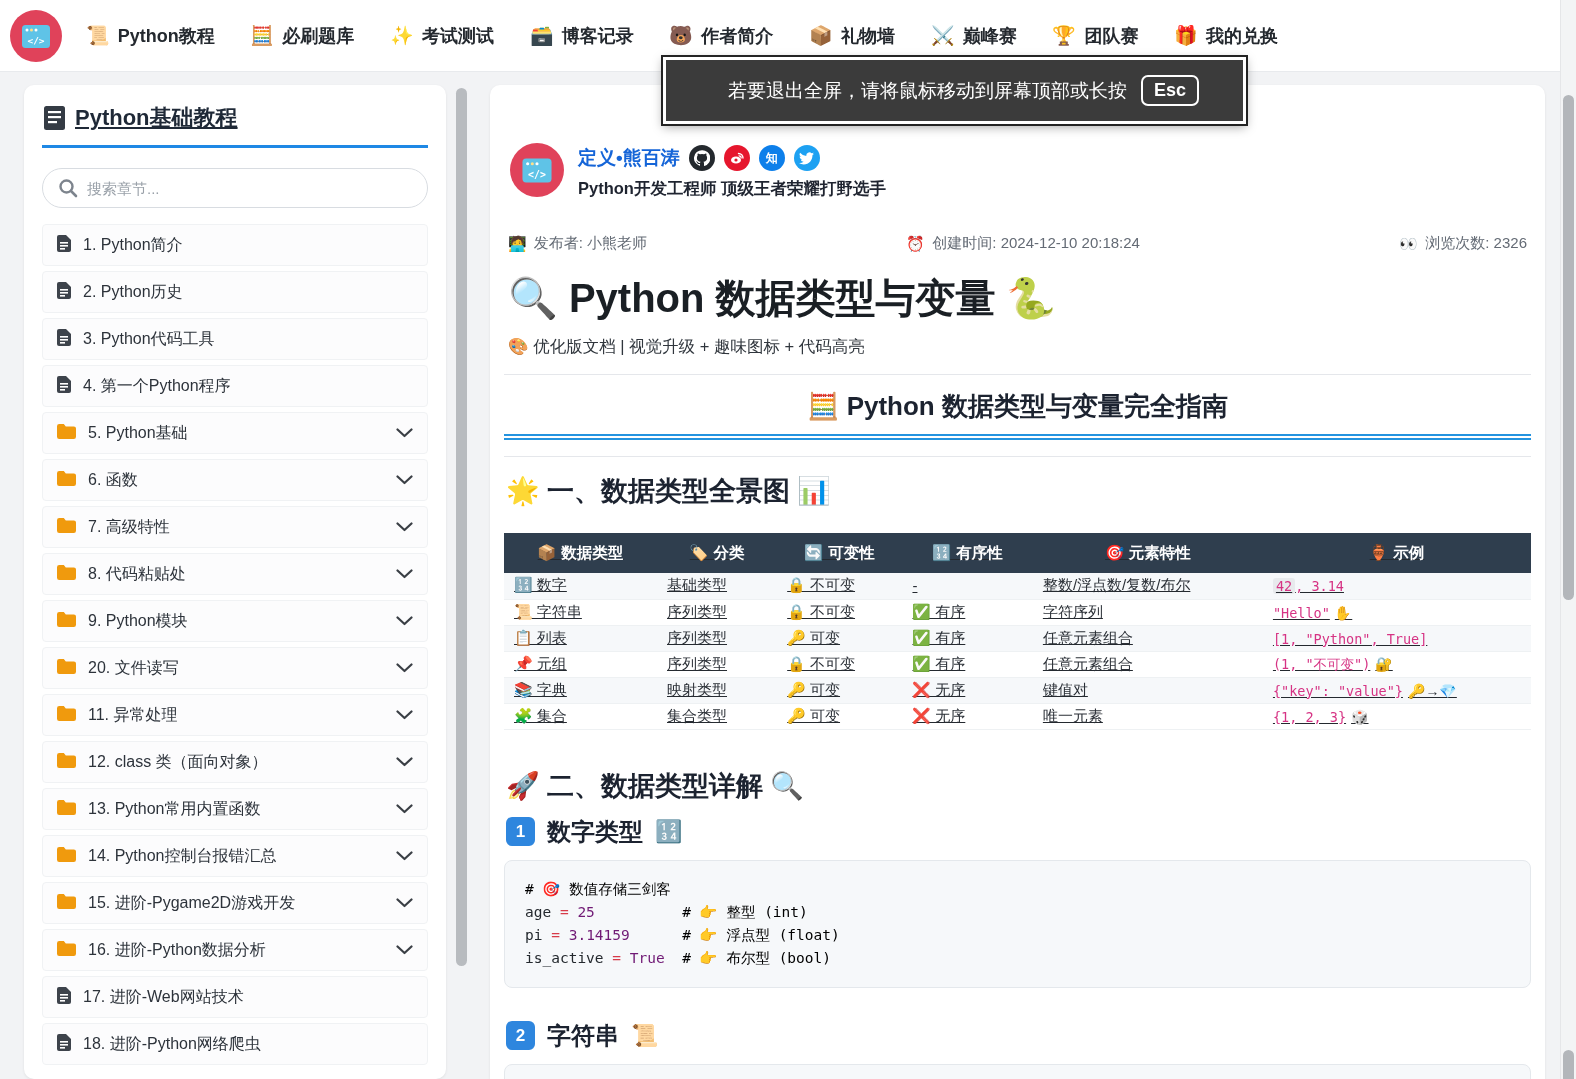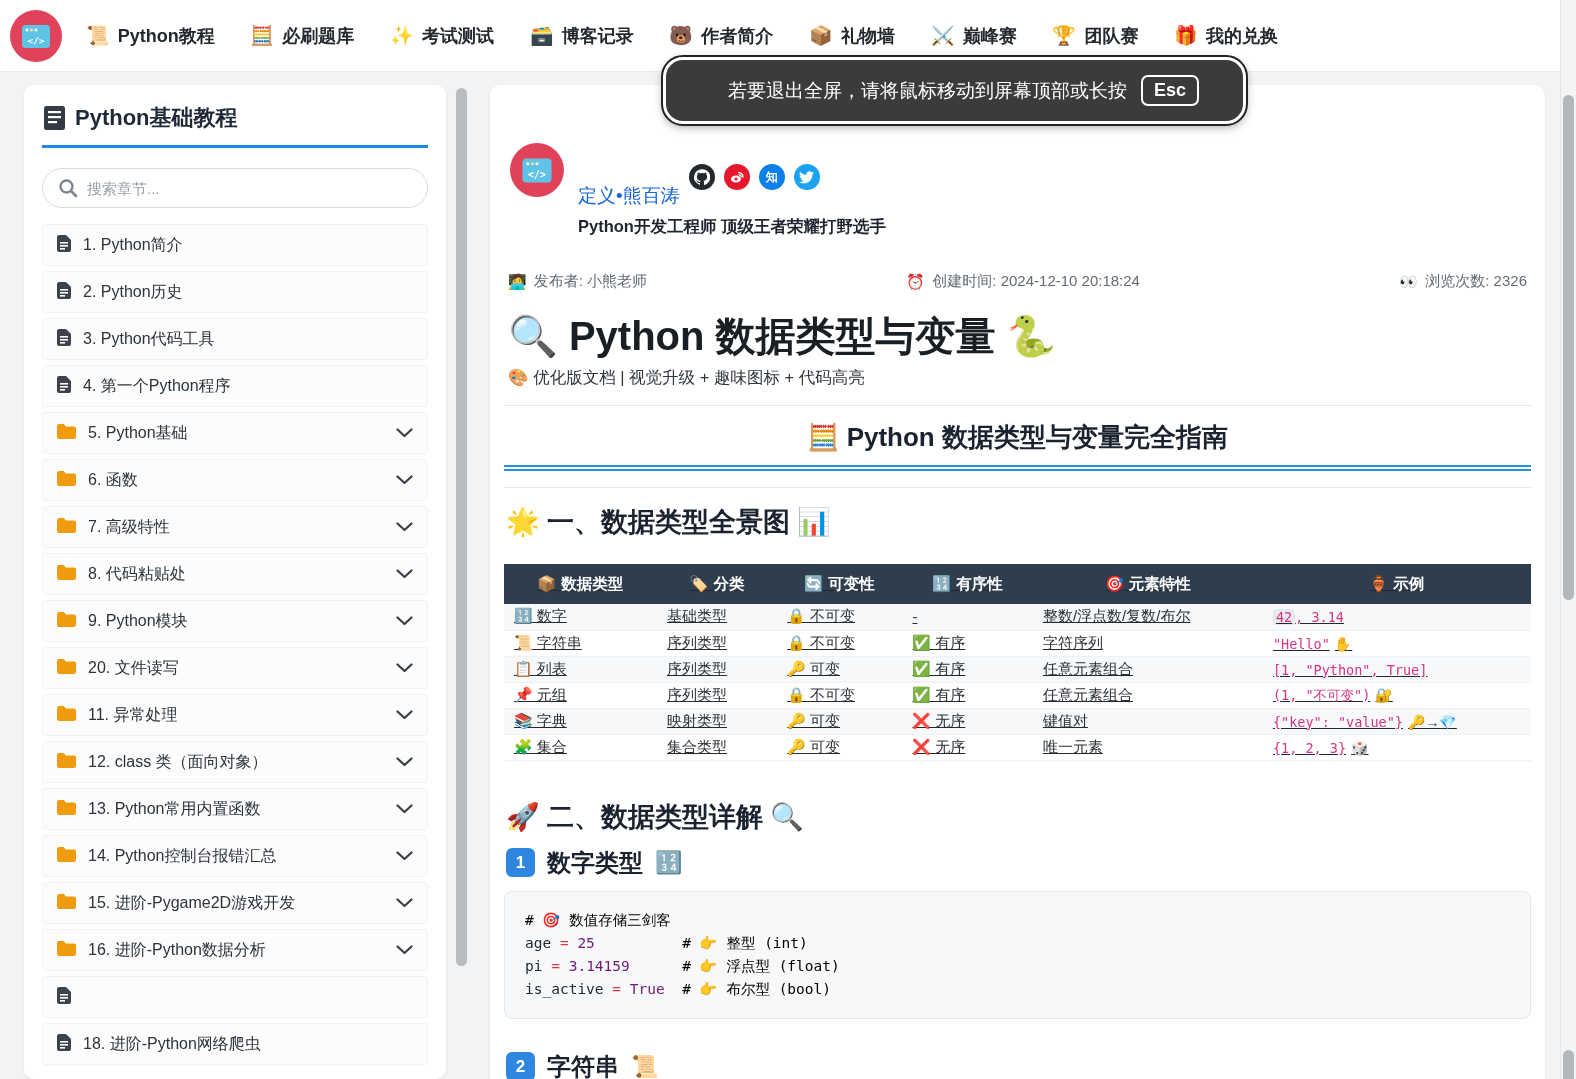--- a/index.html
+++ b/index.html
@@ -10,31 +10,31 @@
   .topnav { position:absolute; left:0; top:0; width:1576px; height:72px; background:#ffffff;
     border-bottom:1px solid #e8eaed; display:flex; align-items:center; padding-left:10px; z-index:5; }
   .logo { width:52px; height:52px; flex:0 0 auto; cursor:pointer; }
   .nav-items { display:flex; align-items:center; margin-left:24px; gap:36px; }
   .nav-item { display:flex; align-items:center; gap:8px; font-size:18px; font-weight:700;
     color:#24292f; cursor:pointer; white-space:nowrap; }
   .nav-item .nav-icon { font-size:19px; }
 
   
   .fs-banner { position:absolute; left:663px; top:57px; width:583px; height:67px; z-index:50;
-    background:#3b3b3b; border:3px solid #ffffff; outline:2px solid #232323; border-radius:20px;
+    background:#3b3b3b; border:3px solid #ffffff; outline:2px solid #232323; border-radius:0;
     box-shadow:0 3px 10px rgba(0,0,0,.35); display:flex; align-items:center; justify-content:center;
     color:#ffffff; font-size:19px;padding-left:18px; }
   .esc-key { display:inline-block; margin-left:14px; border:2px solid #ffffff; border-radius:7px;
     padding:3px 11px; font-weight:700; font-size:18px; }
 
   
   .sidebar { position:absolute; left:24px; top:85px; width:422px; height:994px; background:#ffffff;
     border-radius:10px; box-shadow:0 1px 3px rgba(0,0,0,.08); padding:16px 18px; overflow:hidden; }
   .sb-title { display:flex; align-items:center; gap:10px; font-size:22px; font-weight:700;
-    color:#1f2937; padding:2px 2px 12px 2px; border-bottom:3px solid #1e88e5; }
+    color:#1f2937; padding:2px 2px 12px 2px; border-bottom:3px solid #1e88e5;text-decoration:underline; }
   .sb-search { position:relative; margin-top:20px; }
   .sb-search input { width:100%; height:40px; border:1px solid #d8dce1; border-radius:20px;
     padding:0 16px 0 44px; font-size:15px; color:#333; outline:none; background:#fff;
     font-family:"Liberation Sans", sans-serif; }
   .sb-search input::placeholder { color:#9aa1a9; }
   .sb-search .mag { position:absolute; left:16px; top:10px; }
   .chapters { margin-top:16px; }
   .chapter { display:flex; align-items:center; gap:12px; height:42px; margin-bottom:5px;
     background:#fcfcfd; border:1px solid #f0f2f4; border-radius:4px; padding:0 14px;
     font-size:16px; color:#2d333b; cursor:pointer; }
@@ -53,32 +53,32 @@
 
   
   .main-card { position:absolute; left:490px; top:85px; width:1055px; height:994px;
     background:#ffffff; border-radius:10px 10px 0 0; box-shadow:0 1px 3px rgba(0,0,0,.08);
     padding:58px 14px 0 14px; overflow:hidden; }
 
   .author-row { display:flex; align-items:flex-start; gap:14px; padding-left:6px; }
   .avatar { width:54px; height:54px; flex:0 0 auto; }
   .author-info { padding-top:2px; }
   .author-line { display:flex; align-items:center; gap:9px; }
-  .author-name { color:#1565d8; font-size:19px; font-weight:400; cursor:pointer;margin-top:38px; }
+  .author-name { color:#1565d8; font-size:19px; font-weight:700; cursor:pointer; }
   .soc { width:26px; height:26px; border-radius:50%; display:flex; align-items:center;
     justify-content:center; cursor:pointer; }
   .author-bio { margin-top:7px; font-size:16.5px; font-weight:600; color:#1f2430; }
 
   .meta-row { margin-top:34px; display:flex; justify-content:space-between; align-items:center;
     font-size:15px; color:#646b75; padding:0 4px; }
   .meta-item { display:flex; align-items:center; gap:7px; }
 
   .art-title { margin-top:20px; font-size:40px; font-weight:800; color:#1a1f24;
     line-height:50px; padding-left:4px; }
-  .art-sub { margin-top:6px; font-size:16.5px; color:#30363d; padding-left:4px; }
+  .art-sub { margin-top:13px; font-size:16.5px; color:#30363d; padding-left:4px; }
   hr.soft { border:none; border-top:1px solid #e5e7eb; margin-top:16px; }
 
   .guide-h { margin-top:14px; text-align:center; font-size:26px; font-weight:700; color:#1c2330;
     padding-bottom:10px; border-bottom:6px double #2493df; }
   .sec-h { margin-top:16px; font-size:27px; font-weight:800; color:#1c2330; padding-left:2px; }
   .sec-h2 { margin-top:38px; }
 
   
   table.dtable { margin-top:24px; width:100%; border-collapse:collapse; table-layout:fixed;text-decoration:underline; }
   .dtable th { background:#2f3e4e; color:#ffffff; font-size:15.5px; font-weight:700;
@@ -331,20 +331,21 @@
             <polyline points="1.5,1.5 8.5,8 15.5,1.5" fill="none" stroke="#3a3f45" stroke-width="2.2" stroke-linecap="round" stroke-linejoin="round"></polyline>
           </svg></span>
       </div>
       <div class="chapter">
         <span><svg width="14" height="17" viewBox="0 0 14 17">
             <path d="M0 2a2 2 0 0 1 2-2h7l5 5v10a2 2 0 0 1-2 2H2a2 2 0 0 1-2-2z" fill="#3d434b"></path>
             <rect x="3" y="7" width="8" height="1.6" fill="#fff"></rect>
             <rect x="3" y="10" width="8" height="1.6" fill="#fff"></rect>
             <rect x="3" y="13" width="5" height="1.6" fill="#fff"></rect>
           </svg></span>
+        <span class="grow">17. 进阶-Web网站技术</span>
       </div>
       <div class="chapter">
         <span><svg width="14" height="17" viewBox="0 0 14 17">
             <path d="M0 2a2 2 0 0 1 2-2h7l5 5v10a2 2 0 0 1-2 2H2a2 2 0 0 1-2-2z" fill="#3d434b"></path>
             <rect x="3" y="7" width="8" height="1.6" fill="#fff"></rect>
             <rect x="3" y="10" width="8" height="1.6" fill="#fff"></rect>
             <rect x="3" y="13" width="5" height="1.6" fill="#fff"></rect>
           </svg></span>
         <span class="grow">18. 进阶-Python网络爬虫</span>
       </div>

